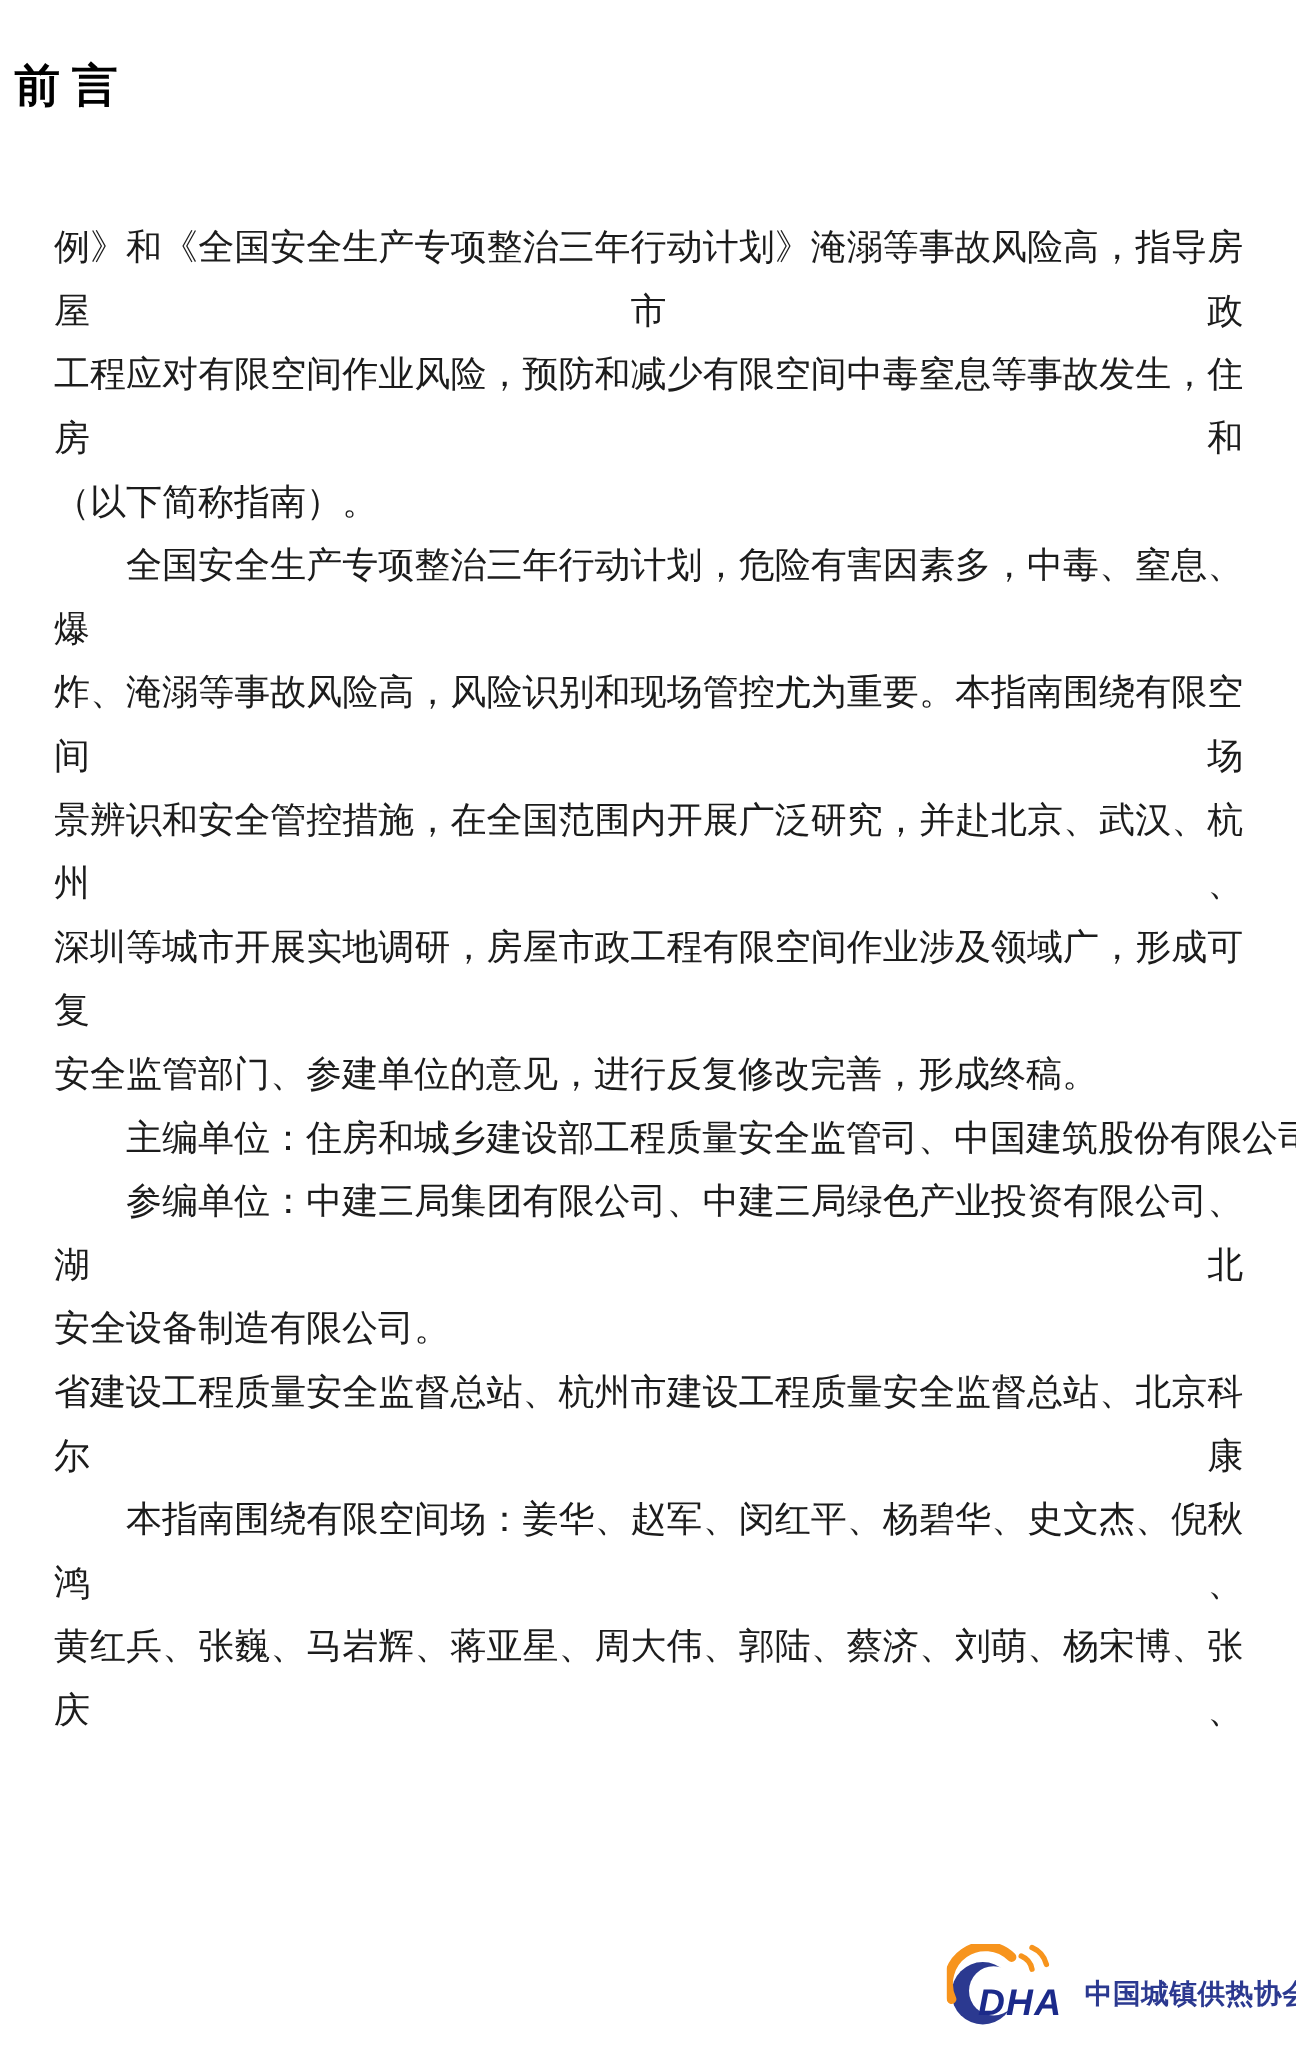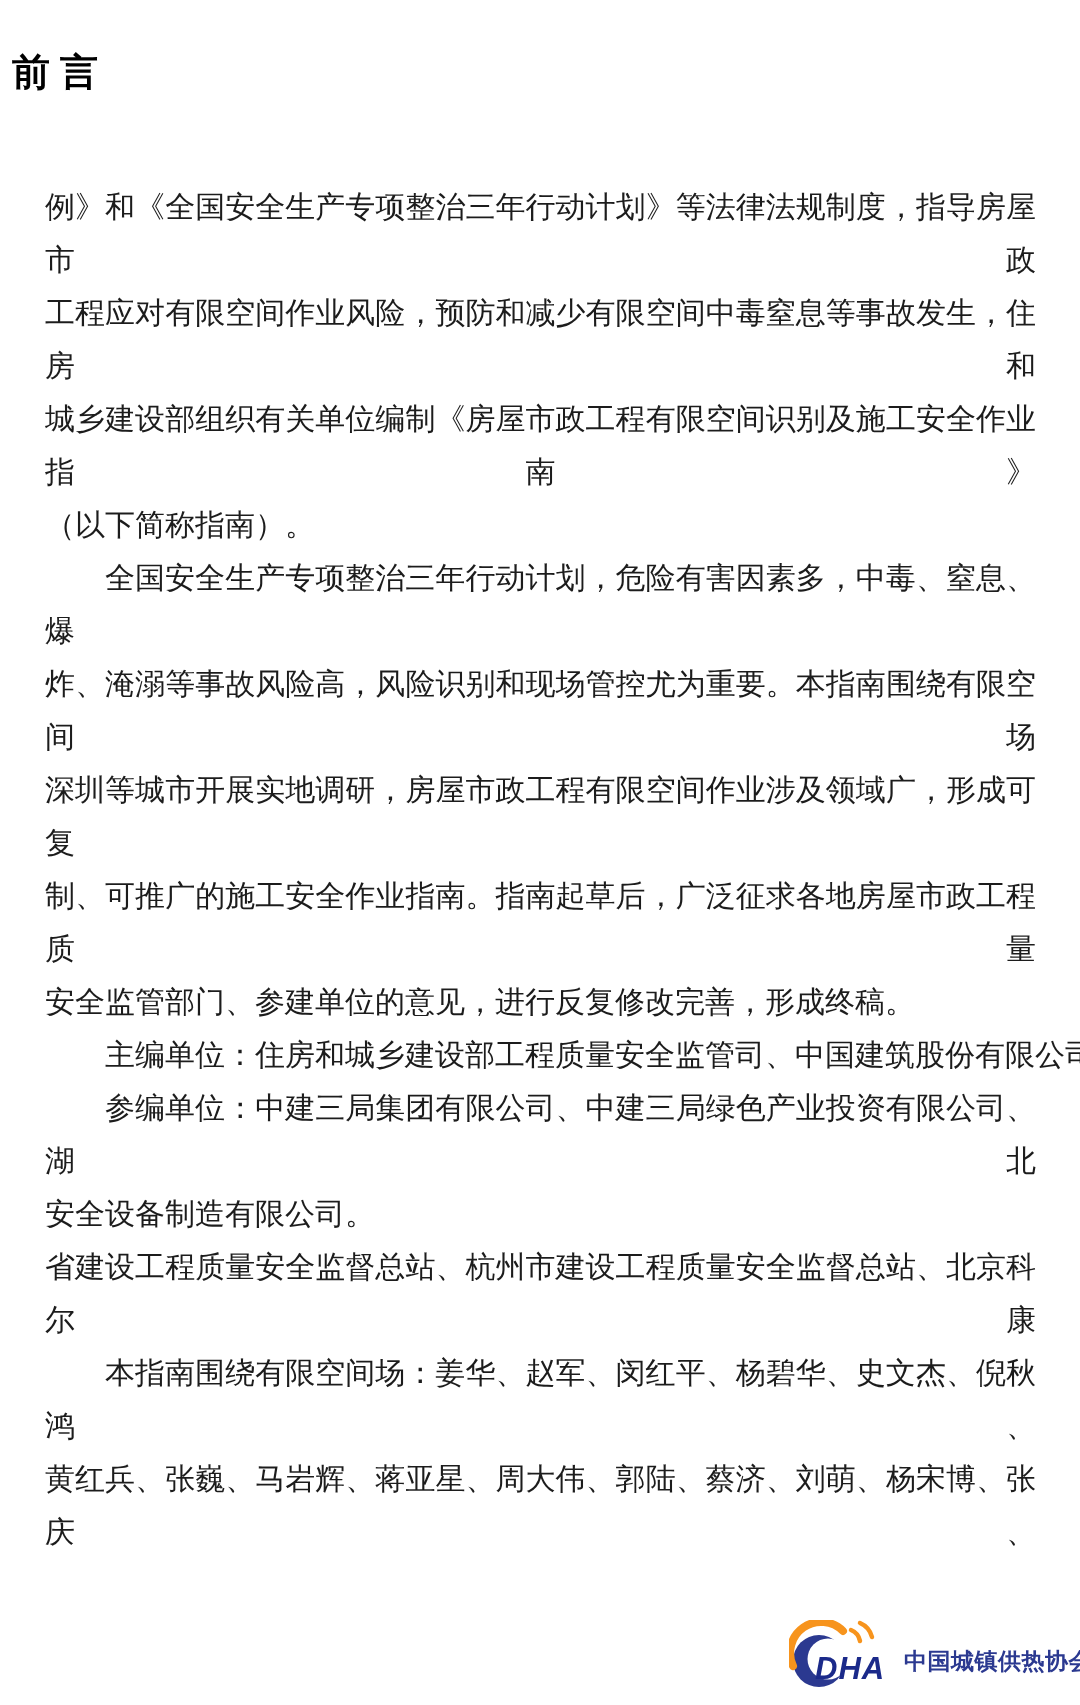--- a/index.html
+++ b/index.html
@@ -73,28 +73,27 @@
   }
 </style>
 </head>
 <body>
 
 <div class="page">
 
   <h1 class="doc-title">前言</h1>
 
   <div class="doc-body">
-      <div class="line fill">例》和《全国安全生产专项整治三年行动计划》等法律法规制度，指导房屋市政</div>
+      <div class="line fill">例》和《全国安全生产专项整治三年行动计划》淹溺等事故风险高，指导房屋市政</div>
       <div class="line fill">工程应对有限空间作业风险，预防和减少有限空间中毒窒息等事故发生，住房和</div>
-      <div class="line fill">城乡建设部组织有关单位编制《房屋市政工程有限空间识别及施工安全作业指南》</div>
       <div class="line">（以下简称指南）。</div>
       <div class="line indent fill">全国安全生产专项整治三年行动计划，危险有害因素多，中毒、窒息、爆</div>
       <div class="line fill">炸、淹溺等事故风险高，风险识别和现场管控尤为重要。本指南围绕有限空间场</div>
+      <div class="line fill">景辨识和安全管控措施，在全国范围内开展广泛研究，并赴北京、武汉、杭州、</div>
       <div class="line fill">深圳等城市开展实地调研，房屋市政工程有限空间作业涉及领域广，形成可复</div>
-      <div class="line fill">制、可推广的施工安全作业指南。指南起草后，广泛征求各地房屋市政工程质量</div>
       <div class="line">安全监管部门、参建单位的意见，进行反复修改完善，形成终稿。</div>
       <div class="line indent">主编单位：住房和城乡建设部工程质量安全监管司、中国建筑股份有限公司。</div>
       <div class="line indent fill">参编单位：中建三局集团有限公司、中建三局绿色产业投资有限公司、湖北</div>
       <div class="line">安全设备制造有限公司。</div>
       <div class="line fill">省建设工程质量安全监督总站、杭州市建设工程质量安全监督总站、北京科尔康</div>
       <div class="line indent fill">本指南围绕有限空间场：姜华、赵军、闵红平、杨碧华、史文杰、倪秋鸿、</div>
       <div class="line fill">黄红兵、张巍、马岩辉、蒋亚星、周大伟、郭陆、蔡济、刘萌、杨宋博、张庆、</div>
     </div>
 
   <div class="footer-logo">

